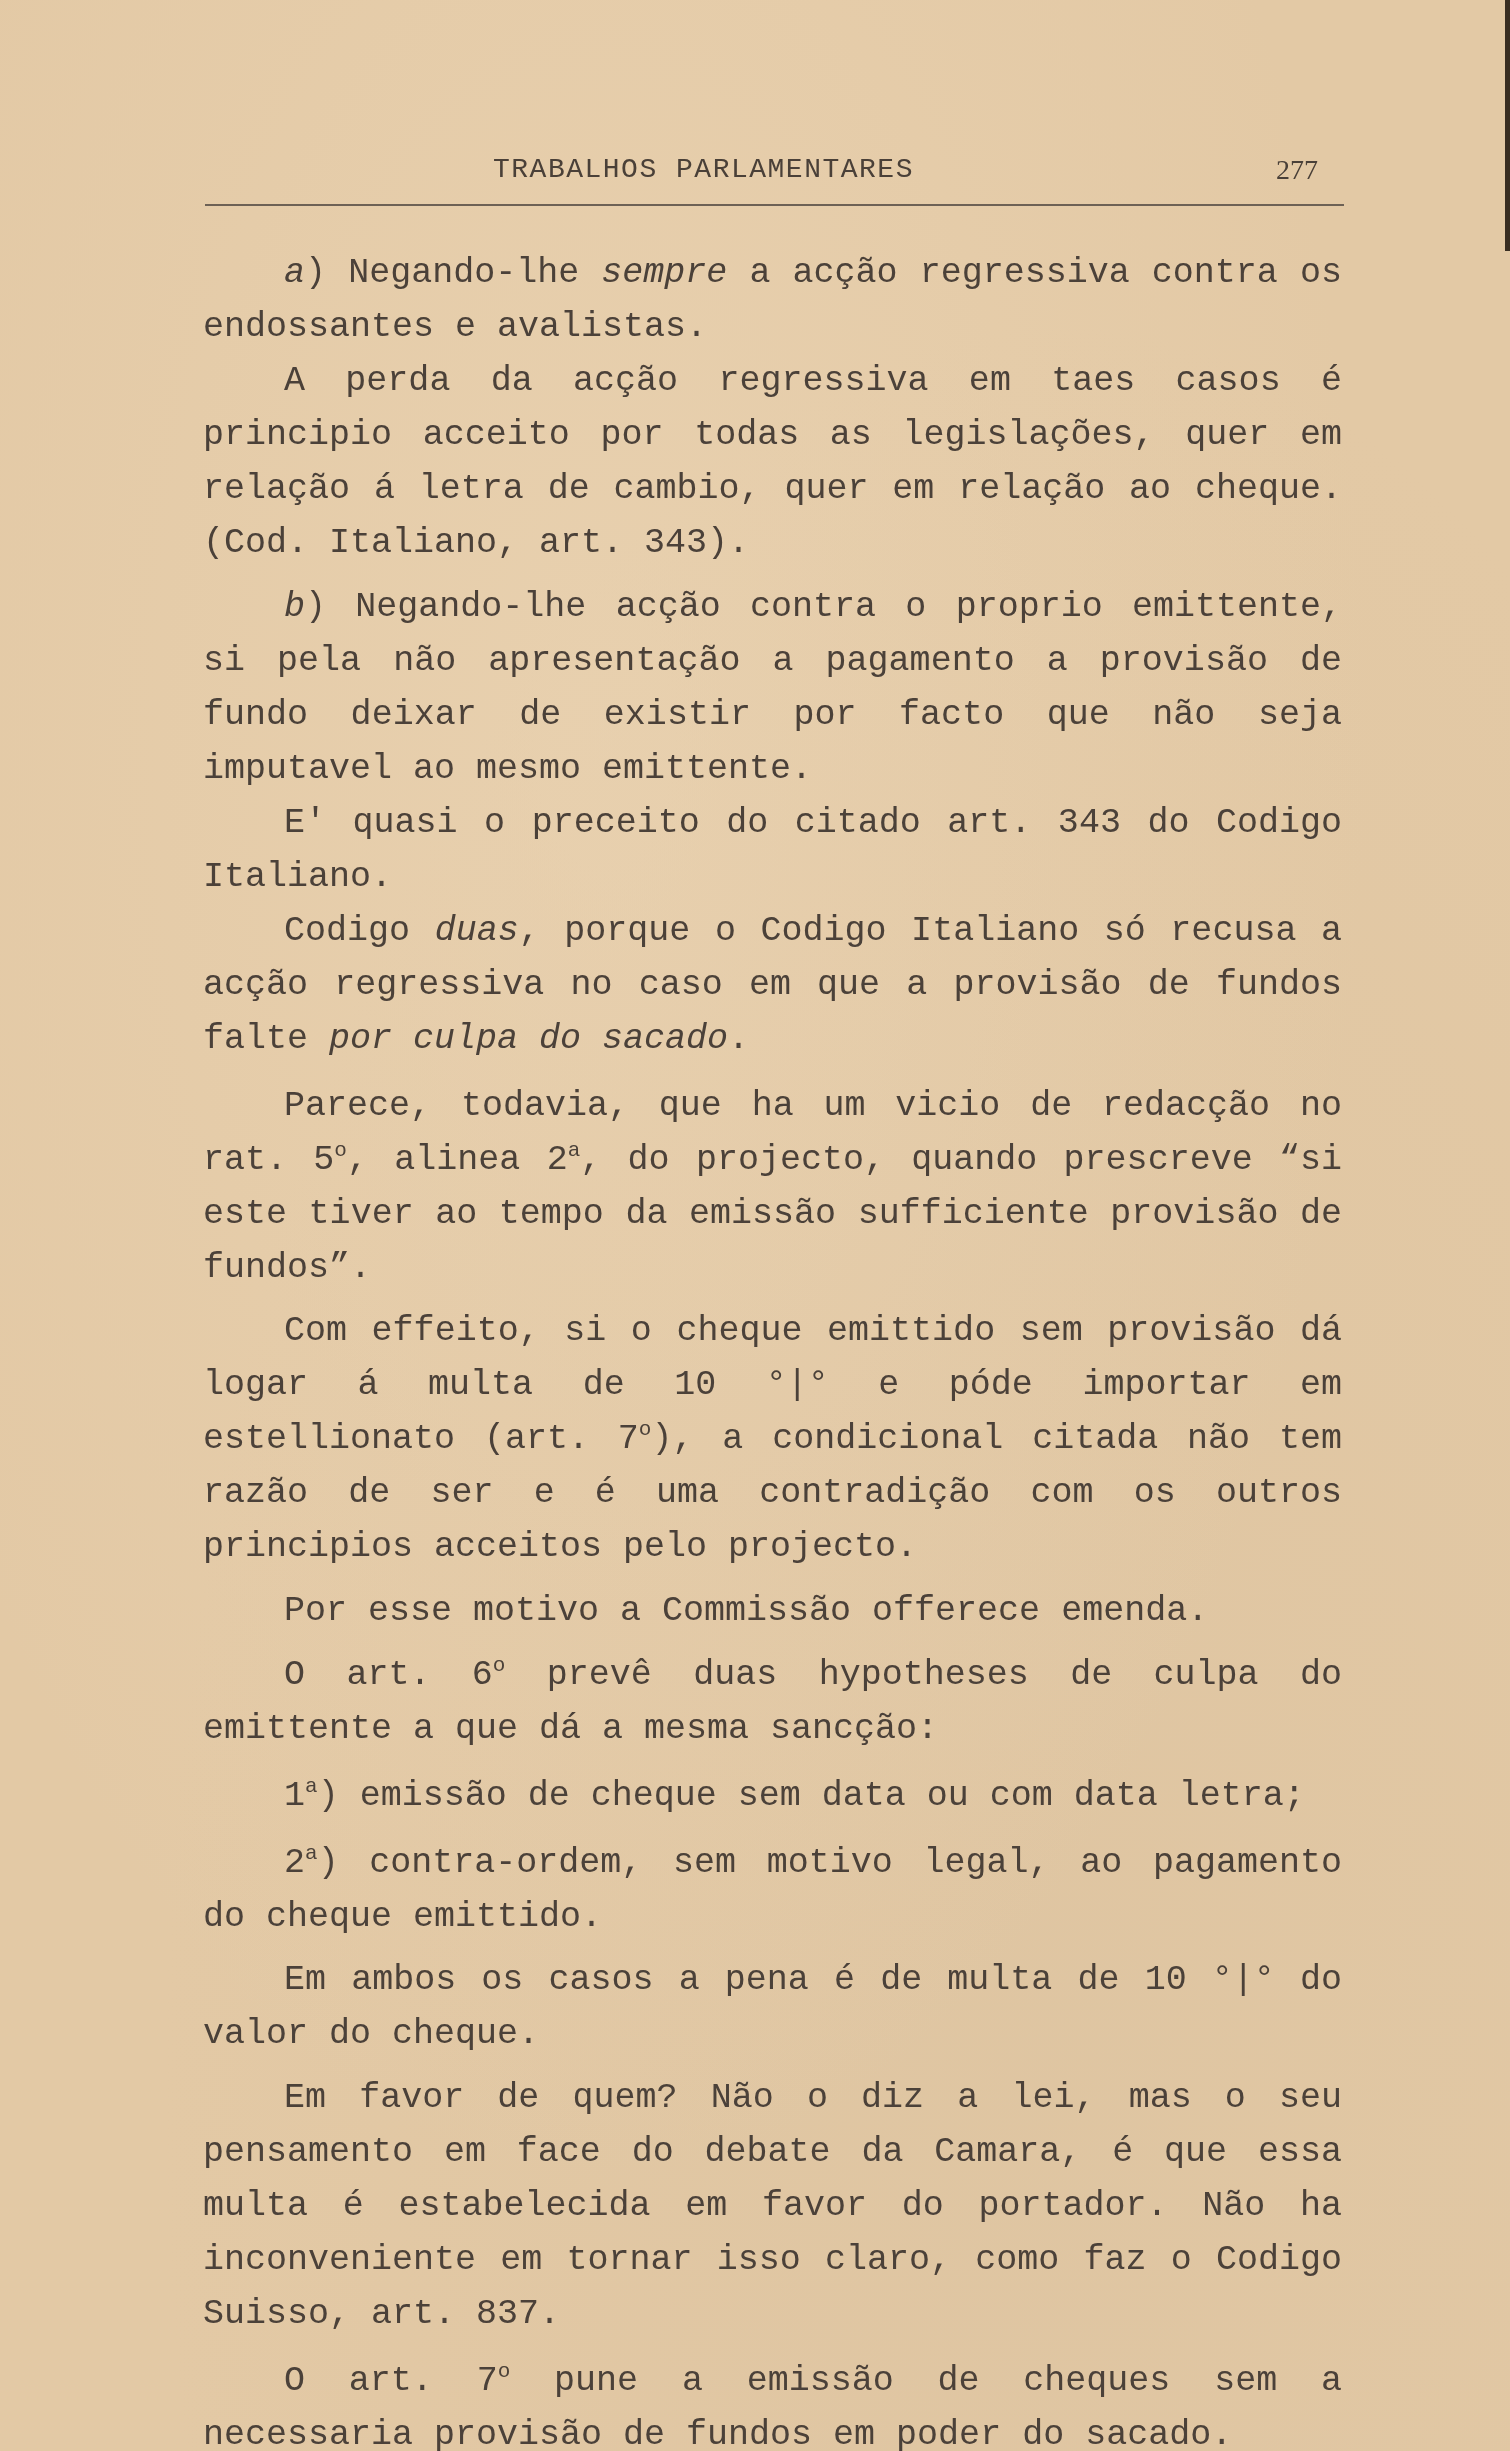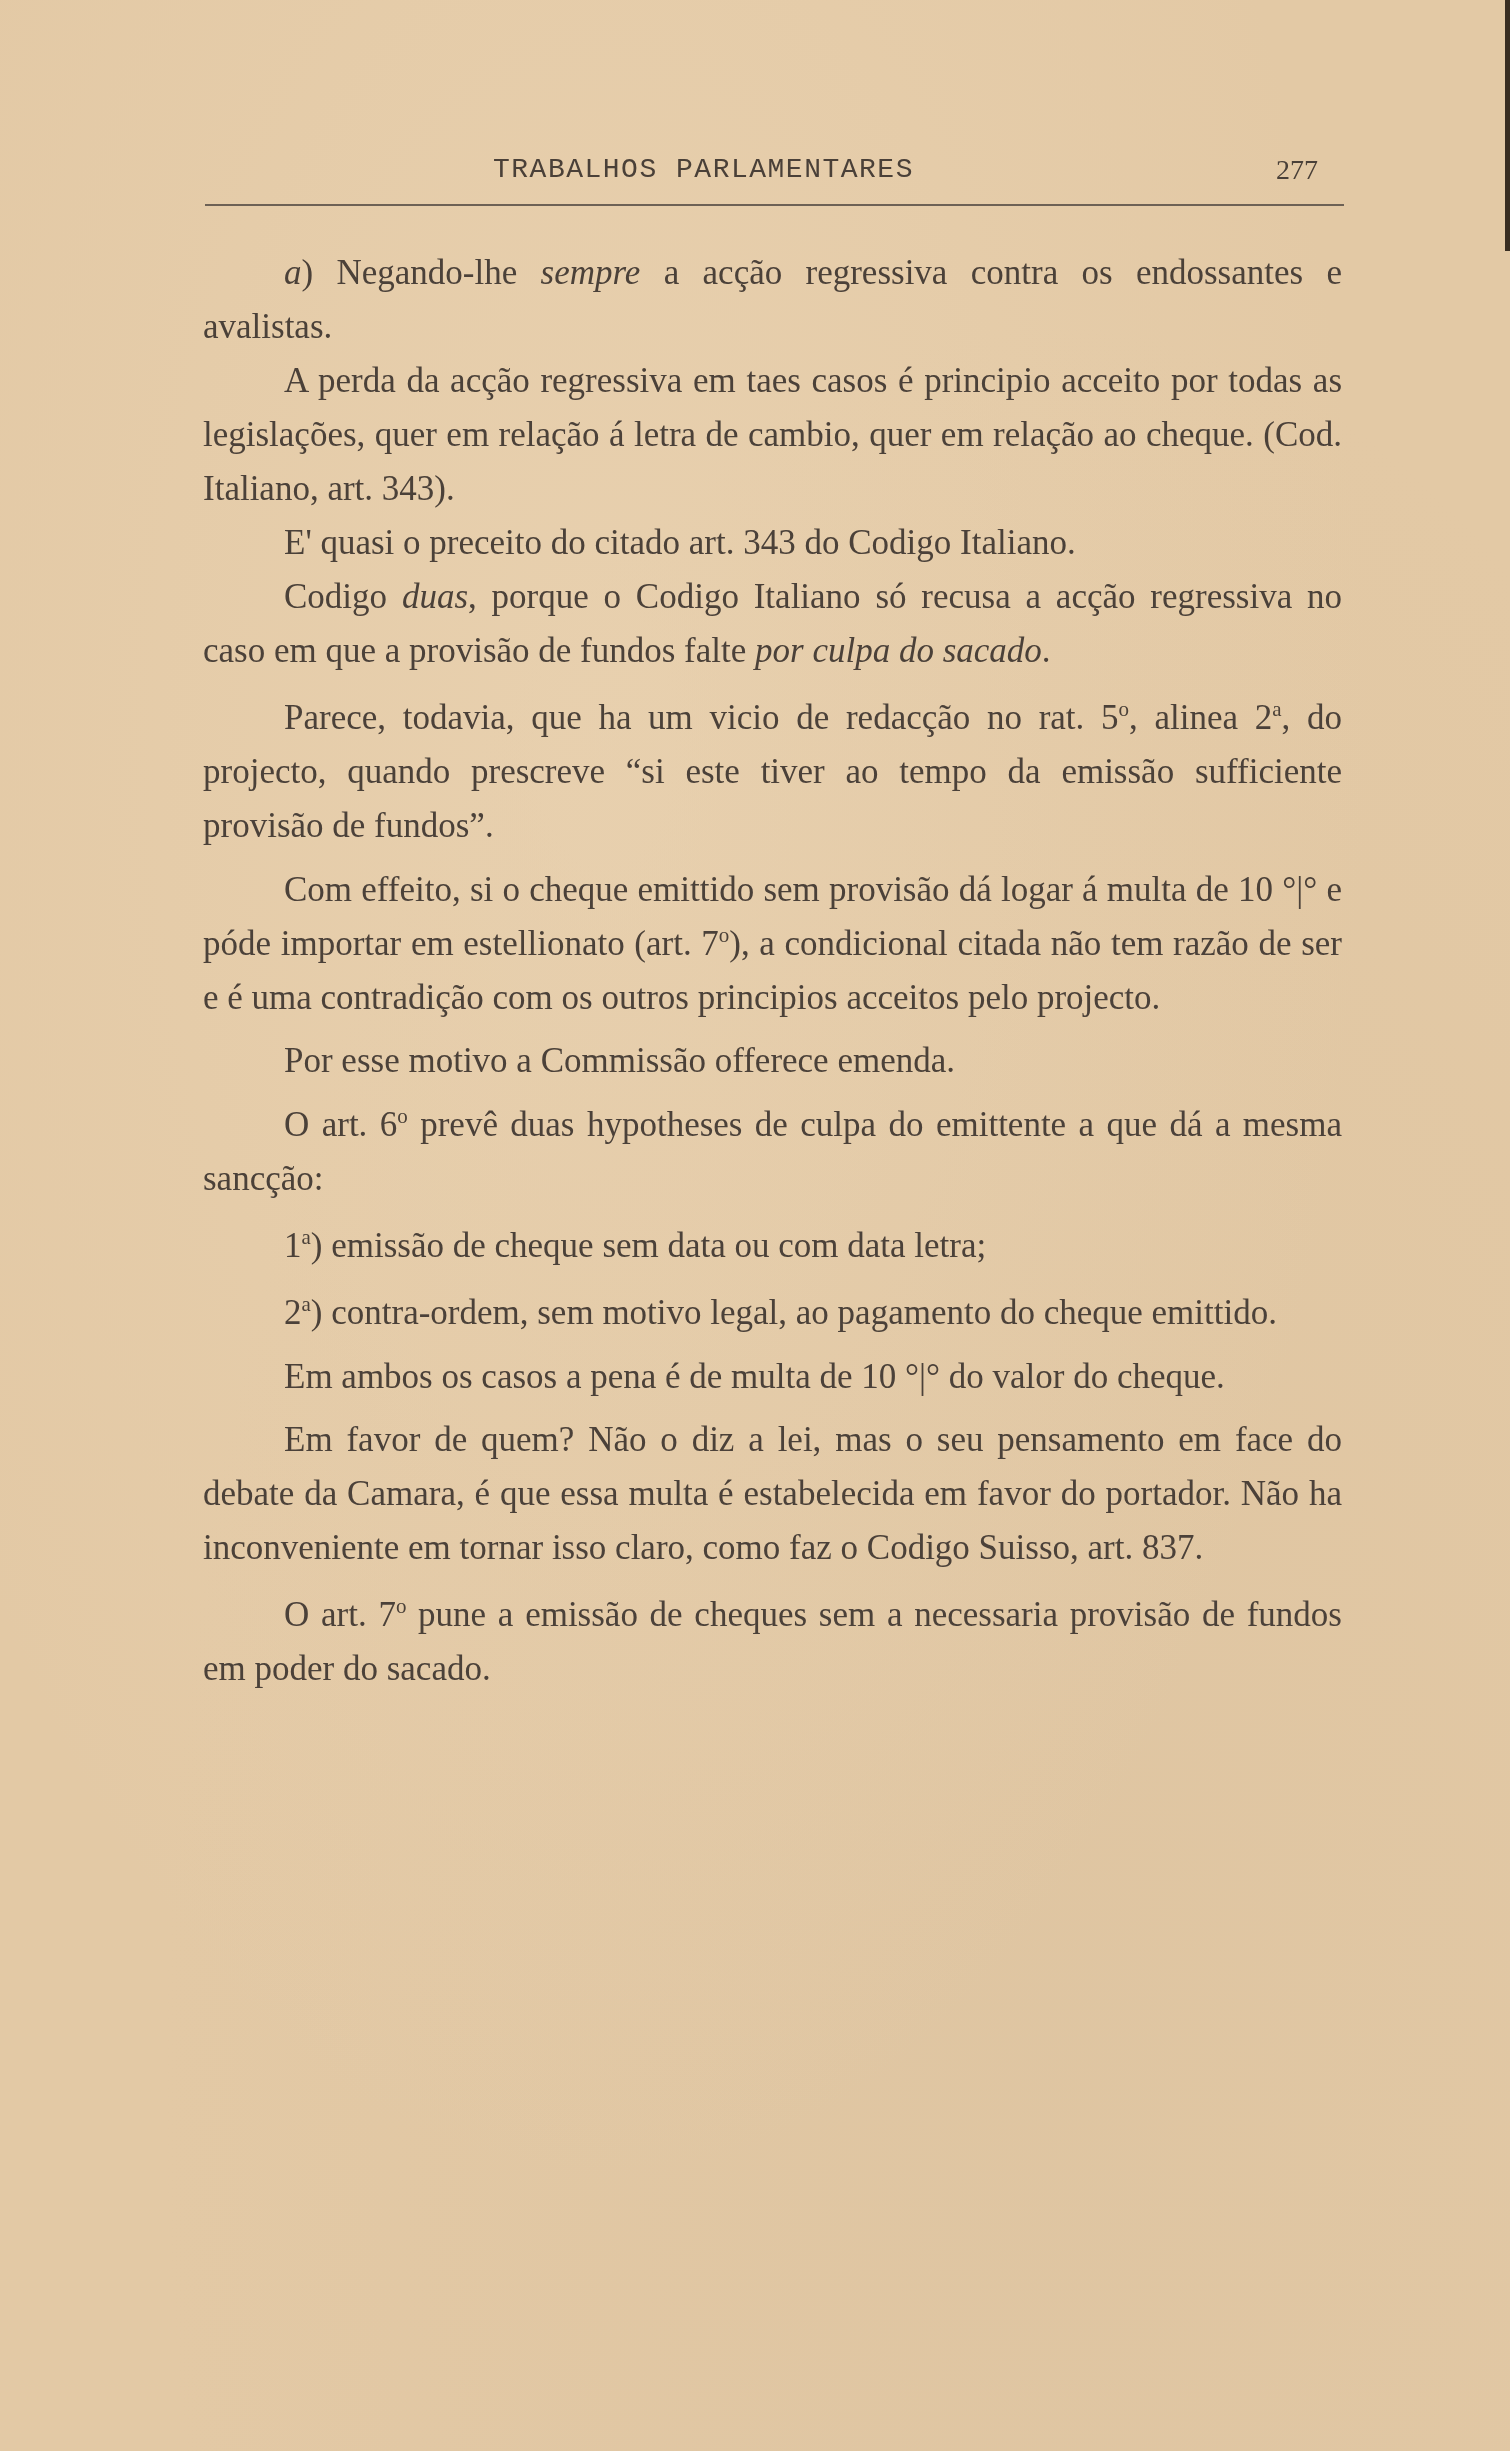--- a/index.html
+++ b/index.html
@@ -35,41 +35,42 @@
   }
   .rule {
     position: absolute; left: 205px; top: 204px; width: 1139px; height: 1.9px;
     background: #6d6155;
   }
   .body-text {
     position: absolute; left: 203px; top: 246px; width: 1139px;
     font-size: 35px; line-height: 54px;
     text-align: justify;
   }
-  .body-text p { margin: 0; text-indent: 81px; }
+  .body-text p { margin: 0; text-indent: 81px; font-family: Liberation Mono, monospace; }
   .body-text p.gap { margin-top: 9.7px; }
   .body-text p.gap2 { margin-top: 13px; }
   .body-text em { font-style: italic; }
   sup { font-size: 60%; line-height: 0; vertical-align: 0.6em; }
 </style>
 </head>
 <body>
 
 <div class="page">
   <div class="edge"></div>
 
   <div class="running-head">
     <span class="running-title">TRABALHOS PARLAMENTARES</span>
     <span class="page-number">277</span>
   </div>
   <div class="rule"></div>
 
   <div class="body-text" id="body-text">
     <p><em>a</em><span>) Negando-lhe </span><em>sempre</em><span> a acção regressiva contra os endossantes e avalistas.</span></p>
     <p><span>A perda da acção regressiva em taes casos é principio acceito por todas as legislações, quer em relação á letra de cambio, quer em relação ao cheque. (Cod. Italiano, art. 343).</span></p>
+    <p class="gap"><em>b</em><span>) Negando-lhe acção contra o proprio emittente, si pela não apresentação a pagamento a provisão de fundo deixar de existir por facto que não seja imputavel ao mesmo emittente.</span></p>
     <p><span>E' quasi o preceito do citado art. 343 do Codigo Italiano.</span></p>
     <p><span>Codigo </span><em>duas</em><span>, porque o Codigo Italiano só recusa a acção regressiva no caso em que a provisão de fundos falte </span><em>por culpa do sacado</em><span>.</span></p>
     <p class="gap2"><span>Parece, todavia, que ha um vicio de redacção no rat. 5</span><sup>o</sup><span>, alinea 2</span><sup>a</sup><span>, do projecto, quando prescreve “si este tiver ao tempo da emissão sufficiente provisão de fundos”.</span></p>
     <p class="gap"><span>Com effeito, si o cheque emittido sem provisão dá logar á multa de 10 °|° e póde importar em estellionato (art. 7</span><sup>o</sup><span>), a condicional citada não tem razão de ser e é uma contradição com os outros principios acceitos pelo projecto.</span></p>
     <p class="gap"><span>Por esse motivo a Commissão offerece emenda.</span></p>
     <p class="gap"><span>O art. 6</span><sup>o</sup><span> prevê duas hypotheses de culpa do emittente a que dá a mesma sancção:</span></p>
     <p class="gap2"><span>1</span><sup>a</sup><span>) emissão de cheque sem data ou com data letra;</span></p>
     <p class="gap2"><span>2</span><sup>a</sup><span>) contra-ordem, sem motivo legal, ao pagamento do cheque emittido.</span></p>
     <p class="gap"><span>Em ambos os casos a pena é de multa de 10 °|° do valor do cheque.</span></p>
     <p class="gap"><span>Em favor de quem? Não o diz a lei, mas o seu pensamento em face do debate da Camara, é que essa multa é estabelecida em favor do portador. Não ha inconveniente em tornar isso claro, como faz o Codigo Suisso, art. 837.</span></p>

